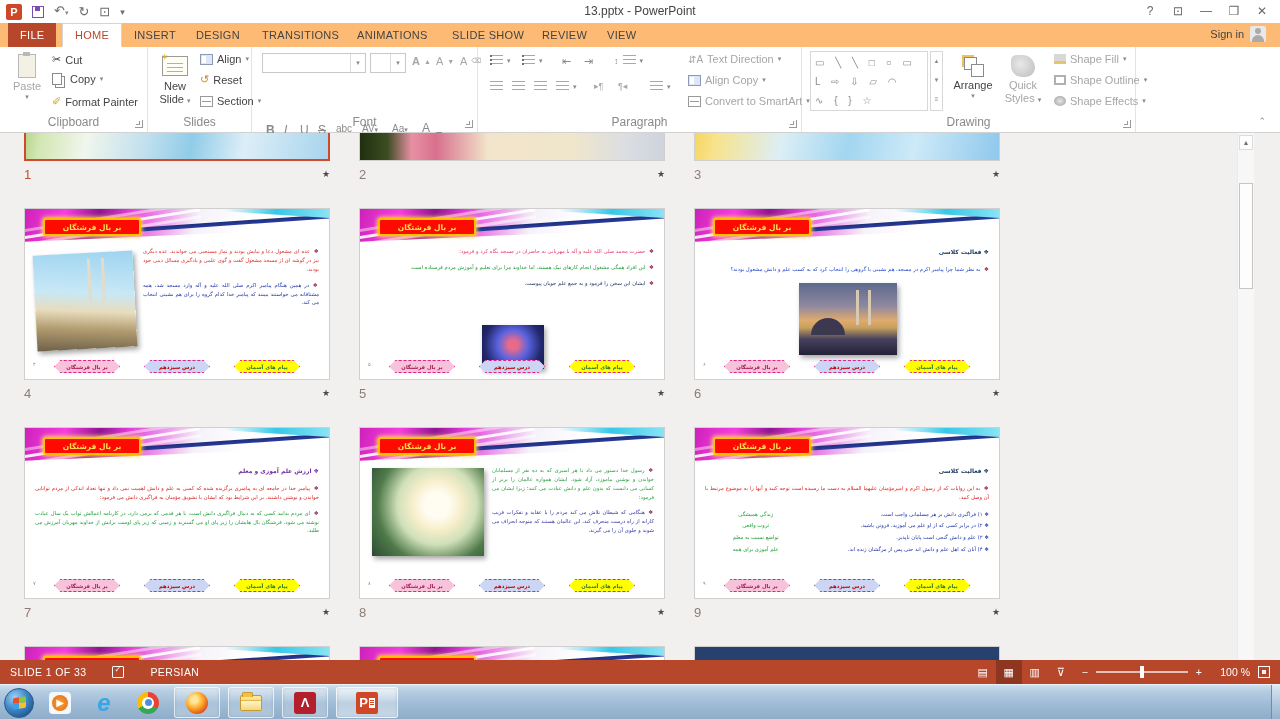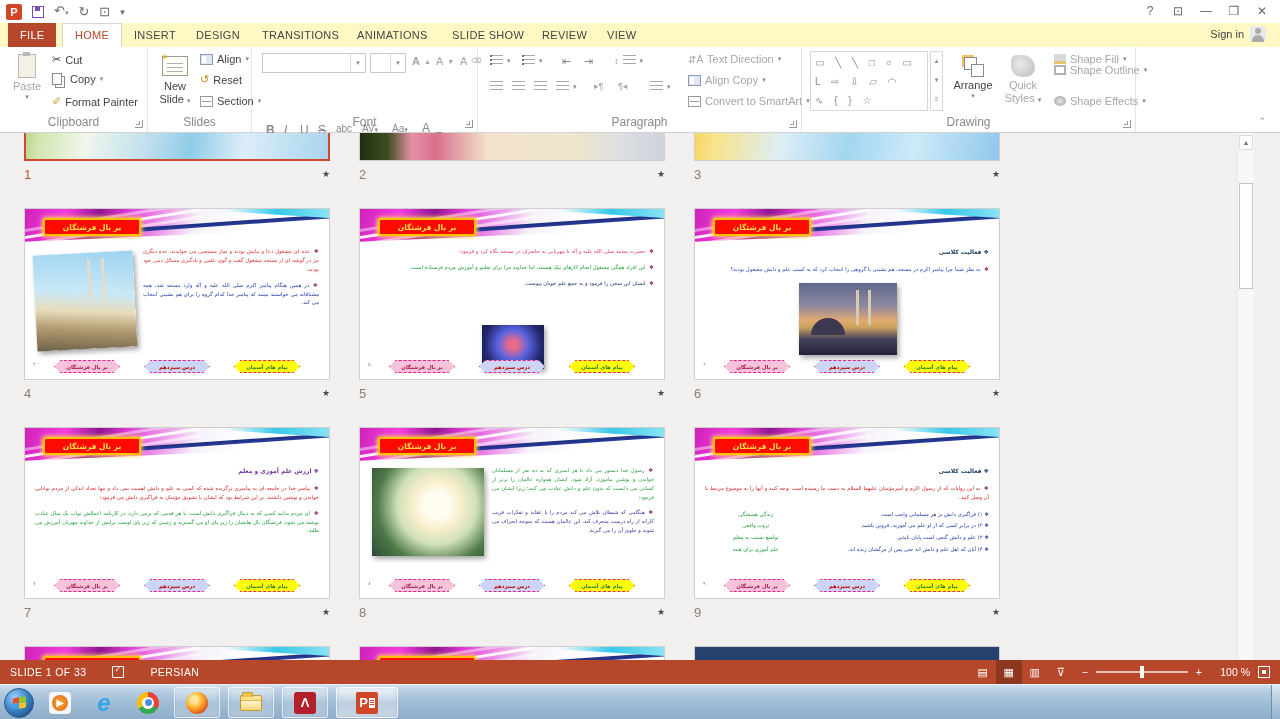--- a/index.html
+++ b/index.html
@@ -11,21 +11,21 @@
   .qat { position:absolute; top:3px; display:flex; align-items:center; gap:10px; left:6px; }
   .qat .g { color:#6d6d6d; font-size:13px; line-height:16px; }
   .ppt-logo { width:16px; height:16px; background:#d04727; color:#fff; font-size:11px; font-weight:bold; display:flex; align-items:center; justify-content:center; border-radius:2px; }
   .floppy { width:12px; height:12px; border:1.5px solid #7a4bb0; position:relative; }
   .floppy::before { content:""; position:absolute; top:0; left:2px; width:5px; height:4px; background:#7a4bb0; }
   .win-title { position:absolute; top:4px; left:0; width:100%; text-align:center; font-size:12px; color:#444; }
   .win-ctrls { position:absolute; top:0; right:4px; display:flex; }
   .win-ctrls .wc { width:28px; height:22px; display:flex; align-items:center; justify-content:center; color:#666; font-size:12px; }
 
   
-  #tabrow { position:absolute; top:23px; left:0; width:1280px; height:24px; background:#fef9c3; }
+  #tabrow { position:absolute; top:23px; left:0; width:1280px; height:24px; background:#fdba74; }
   .tab { position:absolute; top:0; height:24px; display:flex; align-items:center; justify-content:center; font-size:11px; color:#444; letter-spacing:.3px; padding:0 12px; }
   .tab.file { background:#b7472a; color:#fff; }
   .tab.active { color:#b7472a; border:1px solid #d4d4d4; border-bottom:1px solid #fff; background:#fff; }
   #signin { position:absolute; right:14px; top:26px; font-size:11px; color:#444; display:flex; align-items:center; gap:6px; }
   .avatar { width:16px; height:16px; background:#e8e8e8; border-radius:2px; position:relative; overflow:hidden; }
   .avatar::before { content:""; position:absolute; top:2px; left:5px; width:6px; height:6px; border-radius:50%; background:#aaa; }
   .avatar::after { content:""; position:absolute; top:9px; left:2px; width:12px; height:8px; border-radius:6px 6px 0 0; background:#aaa; }
 
   
   #ribbon { position:absolute; top:47px; left:0; width:1280px; height:86px; background:#fff; border-bottom:1px solid #d2d2d2; font-size:11px; color:#444; }
@@ -169,20 +169,21 @@
 
 <div id="titlebar">
   <div class="qat">
     <span class="ppt-logo">P</span>
     <span class="floppy"></span>
     <span class="g">↶<span class="dd">▾</span></span>
     <span class="g">↻</span>
     <span class="g">⊡</span>
     <span class="g" style="font-size:9px">▾</span>
   </div>
+  <div class="win-title">13.pptx - PowerPoint</div>
   <div class="win-ctrls">
     <span class="wc">?</span>
     <span class="wc">⊡</span>
     <span class="wc">—</span>
     <span class="wc">❐</span>
     <span class="wc">✕</span>
   </div>
 </div>
 
 <div id="tabrow">
@@ -341,21 +342,21 @@
     <div class="bigbtn dis" style="left:198px;width:46px">
       <div class="i-quick"></div>
       <div class="cap">Quick</div>
       <div class="cap"><span>Styles</span> <span class="dd">▾</span></div>
     </div>
     <div class="row-btn dis" style="left:252px;top:6px">
         <span class="mini" style="width:12px;height:10px;background:#d8d8d8;border-bottom:3px solid #e8c468"></span>
         <span>Shape Fill</span>
         <span class="dd">▾</span>
       </div>
-    <div class="row-btn dis" style="left:252px;top:17px">
+    <div class="row-btn dis" style="left:252px;top:27px">
         <span class="mini" style="width:12px;height:10px;border:2px solid #b0b0b0"></span>
         <span>Shape Outline</span>
         <span class="dd">▾</span>
       </div>
     <div class="row-btn dis" style="left:252px;top:48px">
         <span class="mini" style="width:12px;height:10px;border-radius:50%;background:radial-gradient(#e8e8e8,#9a9a9a)"></span>
         <span>Shape Effects</span>
         <span class="dd">▾</span>
       </div>
     <div class="grp-label">Drawing</div>

